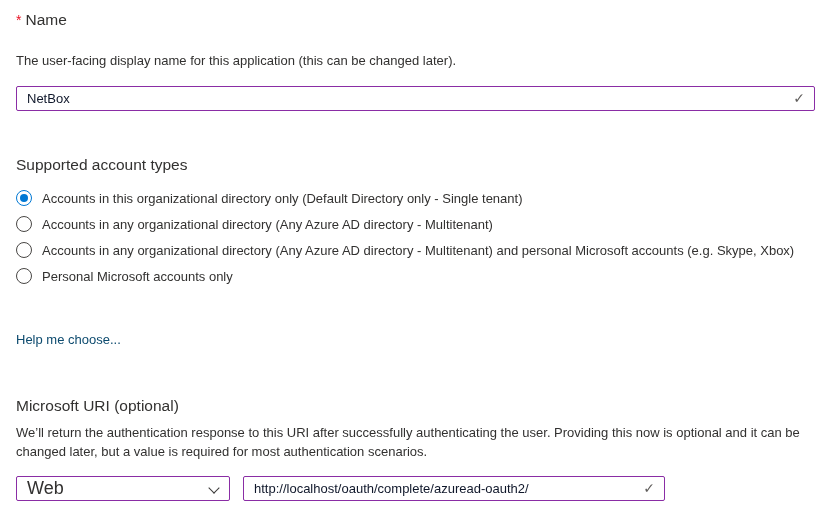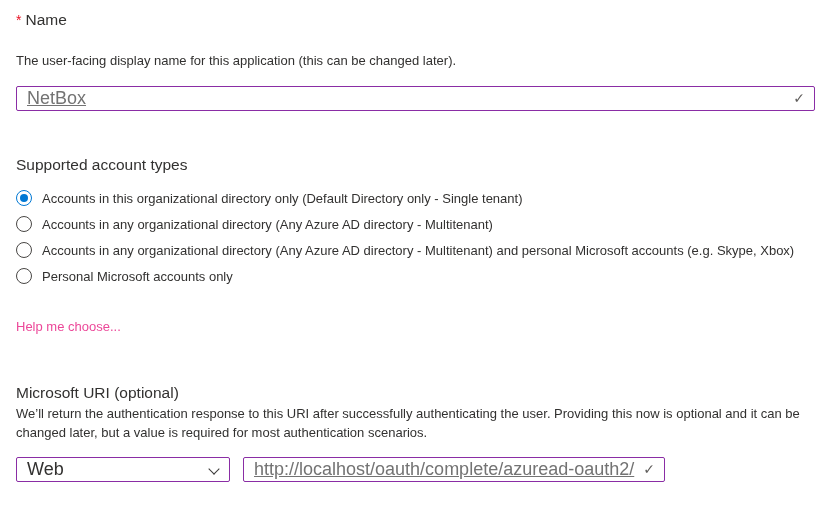--- a/index.html
+++ b/index.html
@@ -36,26 +36,25 @@
     background: #fff;
     display: flex;
     align-items: center;
   }
   #name-input-wrap { width: 799px; }
   .text-input {
     border: none;
     outline: none;
     background: transparent;
     font-family: "Liberation Sans", "DejaVu Sans", sans-serif;
-    font-size: 18px;
-    color: #737373;
+    font-size: 13px;
+    color: #0f172a;
     width: 100%;
     height: 100%;
     padding: 0 28px 0 10px;
-    text-decoration: underline;
   }
   .check-icon {
     position: absolute;
     right: 9px;
     top: 50%;
     transform: translateY(-54%);
     font-size: 14px;
     color: #605e5c;
     pointer-events: none;
     line-height: 1;
@@ -91,30 +90,30 @@
   }
   .radio-label {
     margin-left: 10px;
     font-size: 13px;
     color: #323130;
     white-space: nowrap;
   }
 
   .help-link {
     display: inline-block;
-    margin-top: 30px;
+    margin-top: 43px;
     font-size: 13px;
-    color: #ec4899;
+    color: #0c4a6e;
     text-decoration: none;
     cursor: pointer;
   }
 
   
   #redirect-title { margin-top: 49px; }
-  #redirect-desc { margin-top: 2px; width: 802px; }
+  #redirect-desc { margin-top: 8px; width: 802px; }
 
   .uri-row {
     margin-top: 15px;
     display: flex;
     align-items: center;
     gap: 13px;
   }
   .select-wrap {
     position: relative;
     width: 214px;

